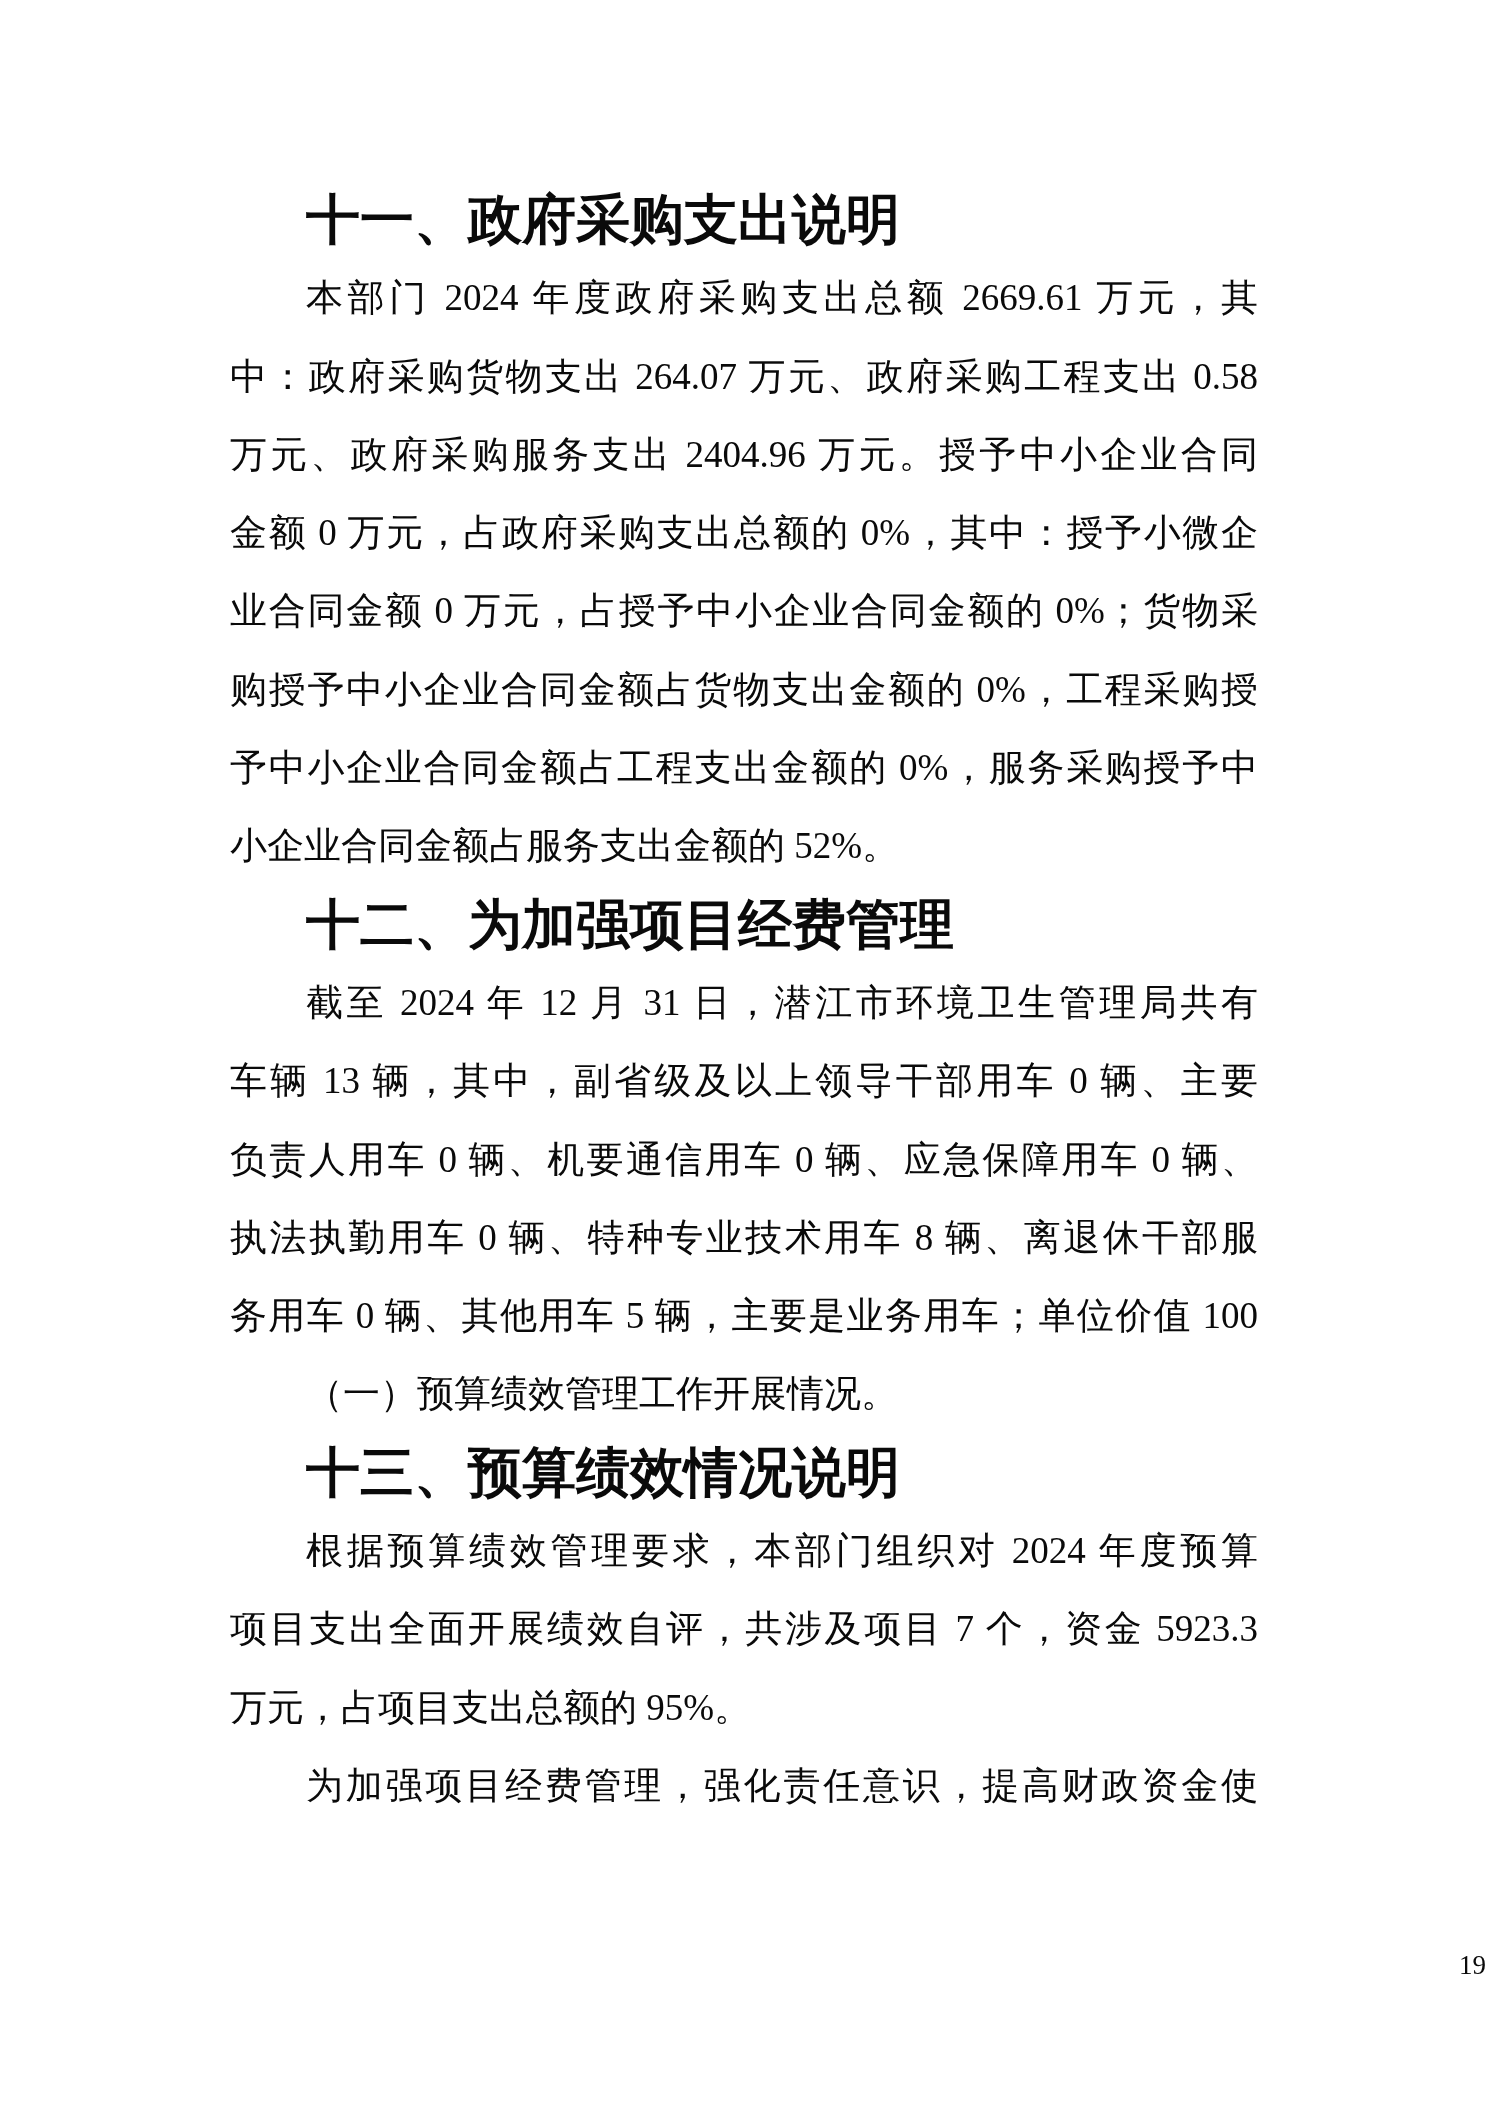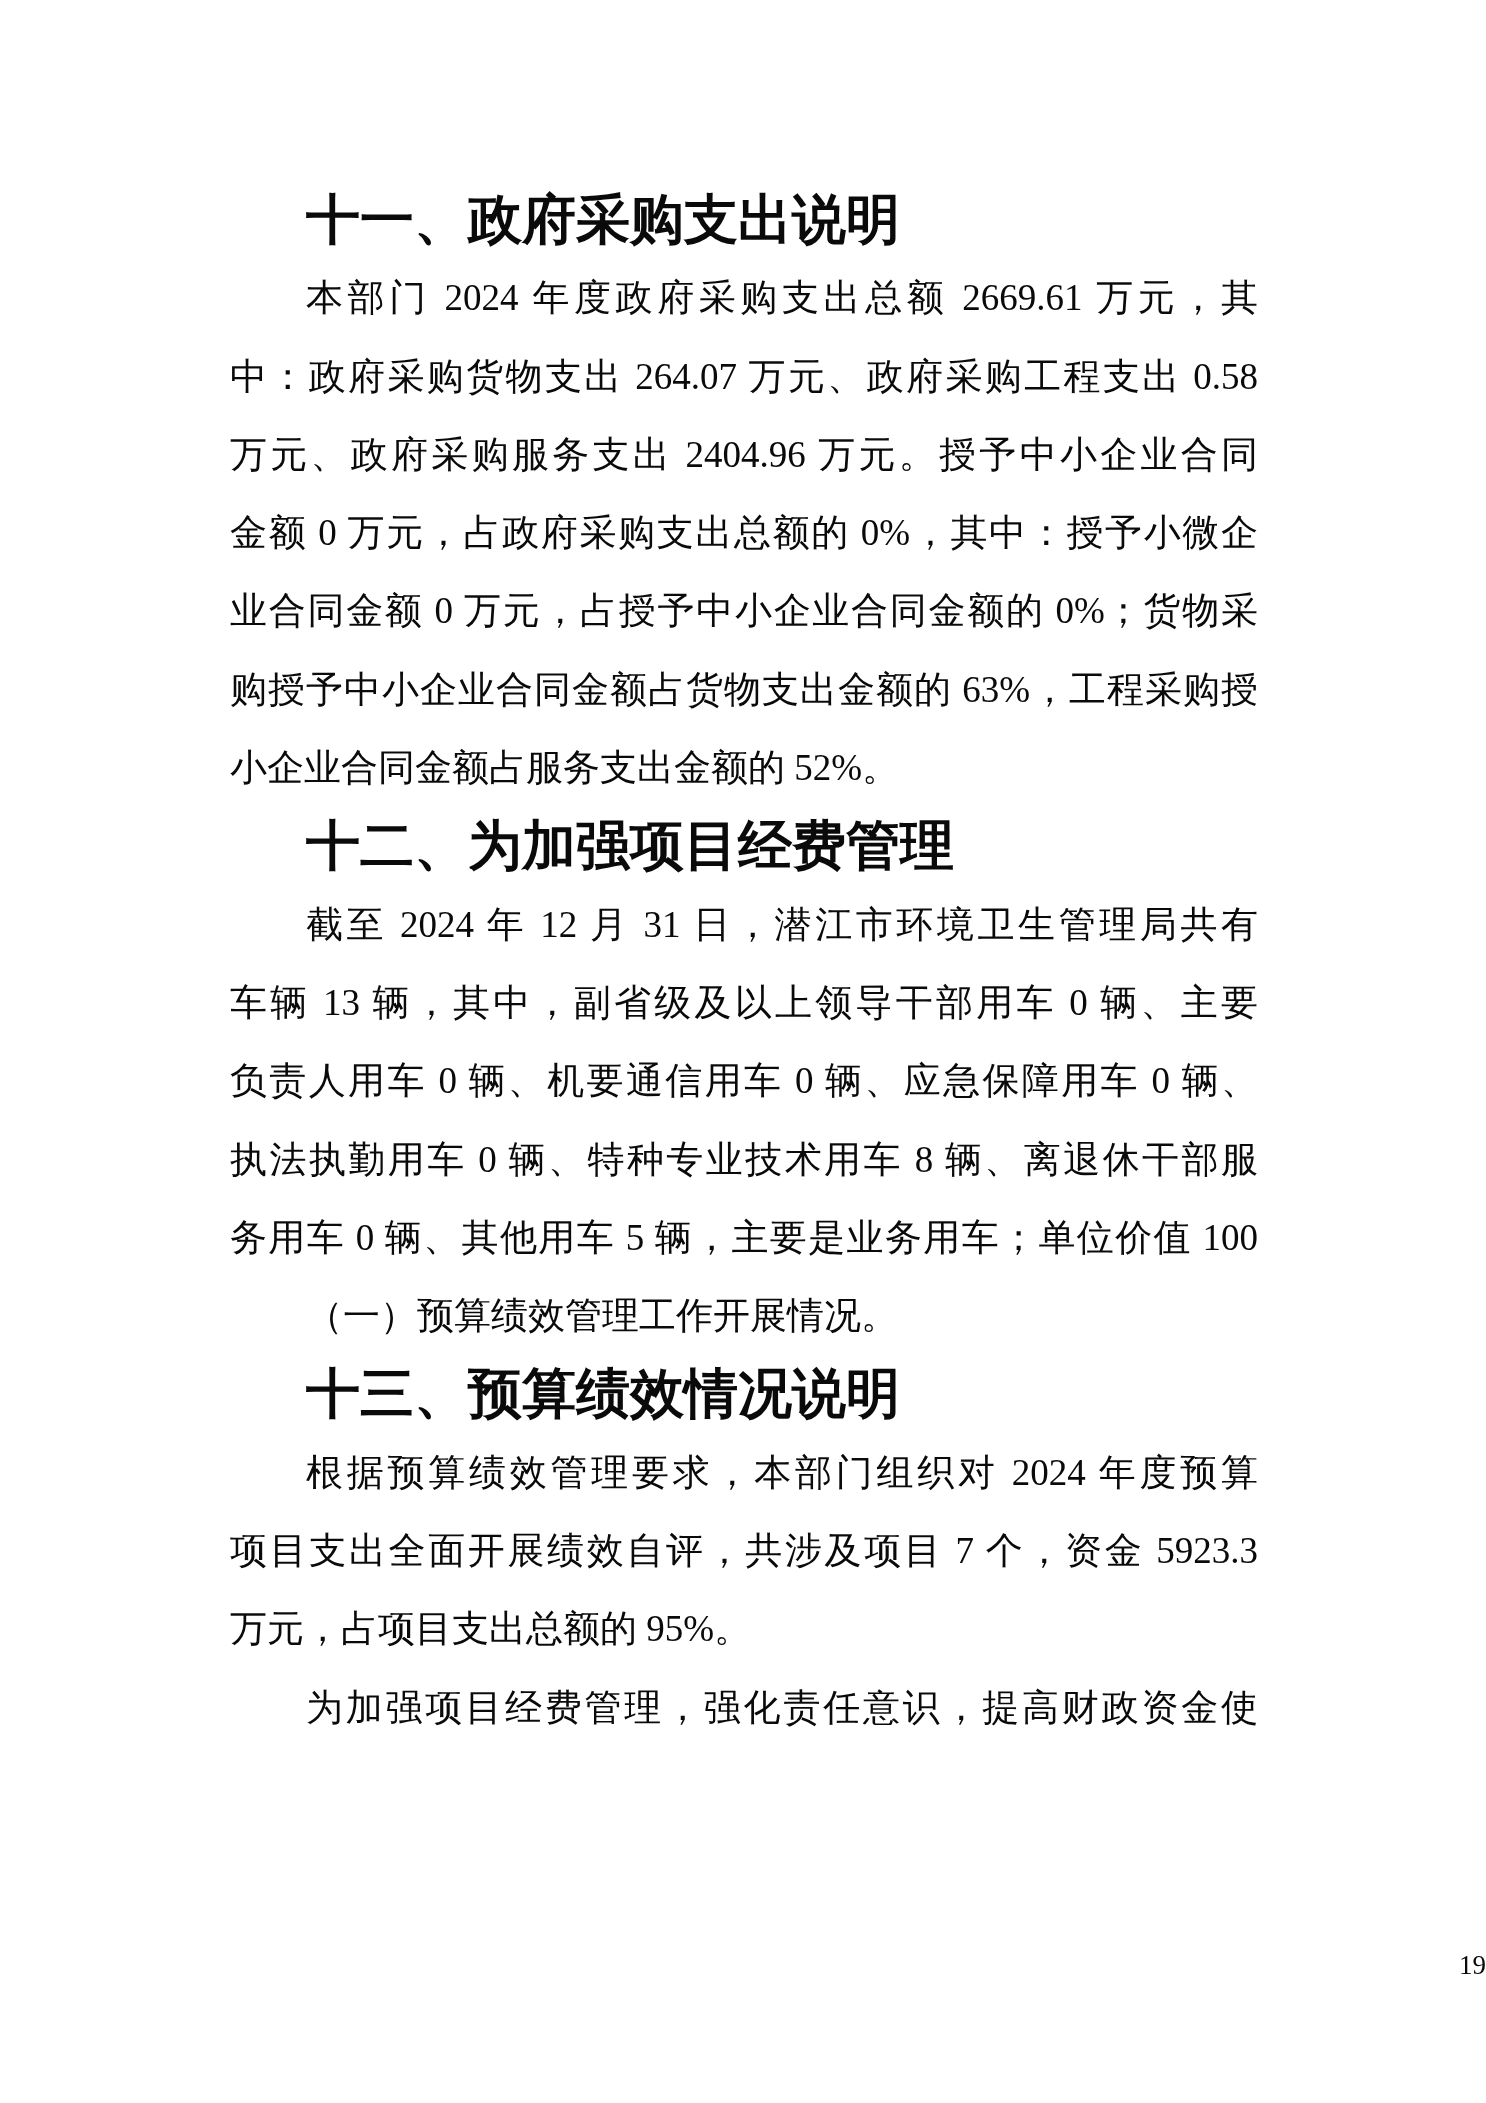--- a/index.html
+++ b/index.html
@@ -64,21 +64,22 @@
 <div class="page">
   <div class="content">
 
     <div class="ln hd in">十一、政府采购支出说明</div>
 
     <div class="ln jf in">本部门 2024 年度政府采购支出总额 2669.61 万元，其</div>
     <div class="ln jf">中：政府采购货物支出 264.07 万元、政府采购工程支出 0.58</div>
     <div class="ln jf">万元、政府采购服务支出 2404.96 万元。授予中小企业合同</div>
     <div class="ln jf">金额 0 万元，占政府采购支出总额的 0%，其中：授予小微企</div>
     <div class="ln jf">业合同金额 0 万元，占授予中小企业合同金额的 0%；货物采</div>
-    <div class="ln jf">购授予中小企业合同金额占货物支出金额的 63%，工程采购授</div>
+    <div class="ln jf">购授予中小企业合同金额占货物支出金额的 0%，工程采购授</div>
+    <div class="ln jf">予中小企业合同金额占工程支出金额的 0%，服务采购授予中</div>
     <div class="ln">小企业合同金额占服务支出金额的 52%。</div>
 
     <div class="ln hd in">十二、为加强项目经费管理</div>
 
     <div class="ln jf in">截至 2024 年 12 月 31 日，潜江市环境卫生管理局共有</div>
     <div class="ln jf">车辆 13 辆，其中，副省级及以上领导干部用车 0 辆、主要</div>
     <div class="ln jf">负责人用车 0 辆、机要通信用车 0 辆、应急保障用车 0 辆、</div>
     <div class="ln jf">执法执勤用车 0 辆、特种专业技术用车 8 辆、离退休干部服</div>
     <div class="ln jf">务用车 0 辆、其他用车 5 辆，主要是业务用车；单位价值 100</div>
 

